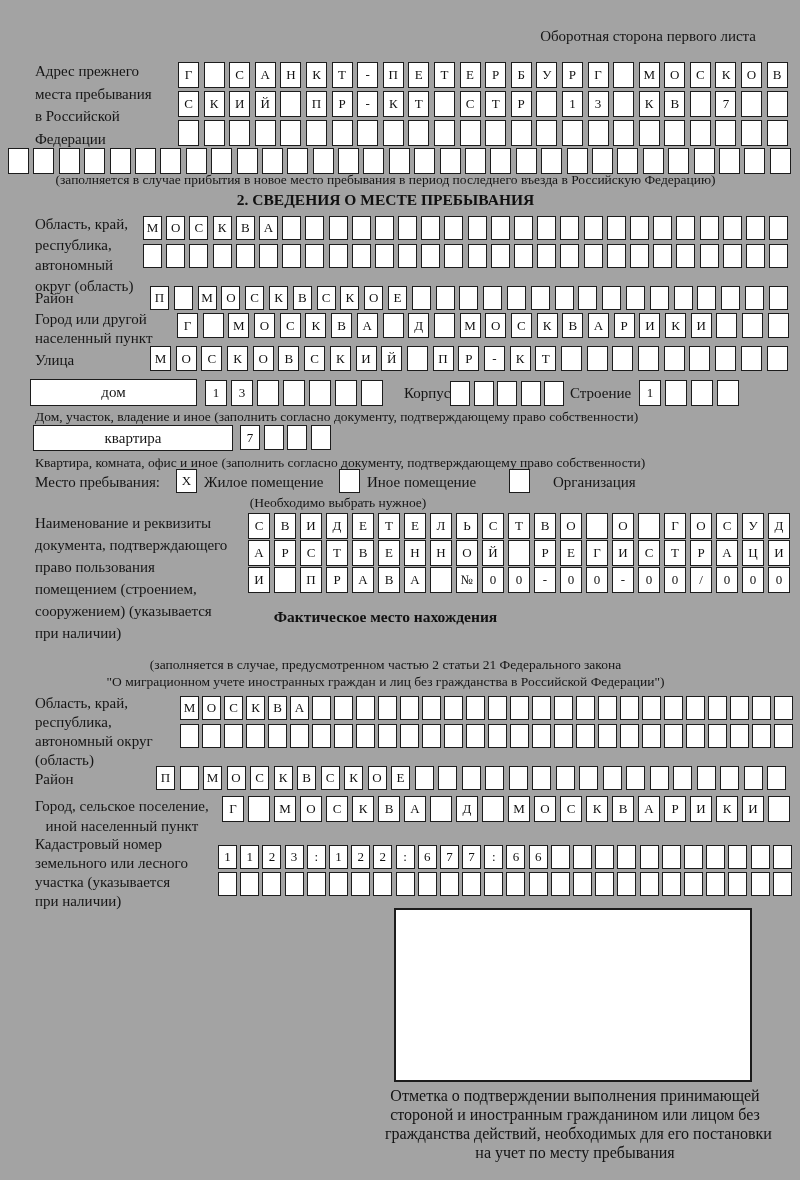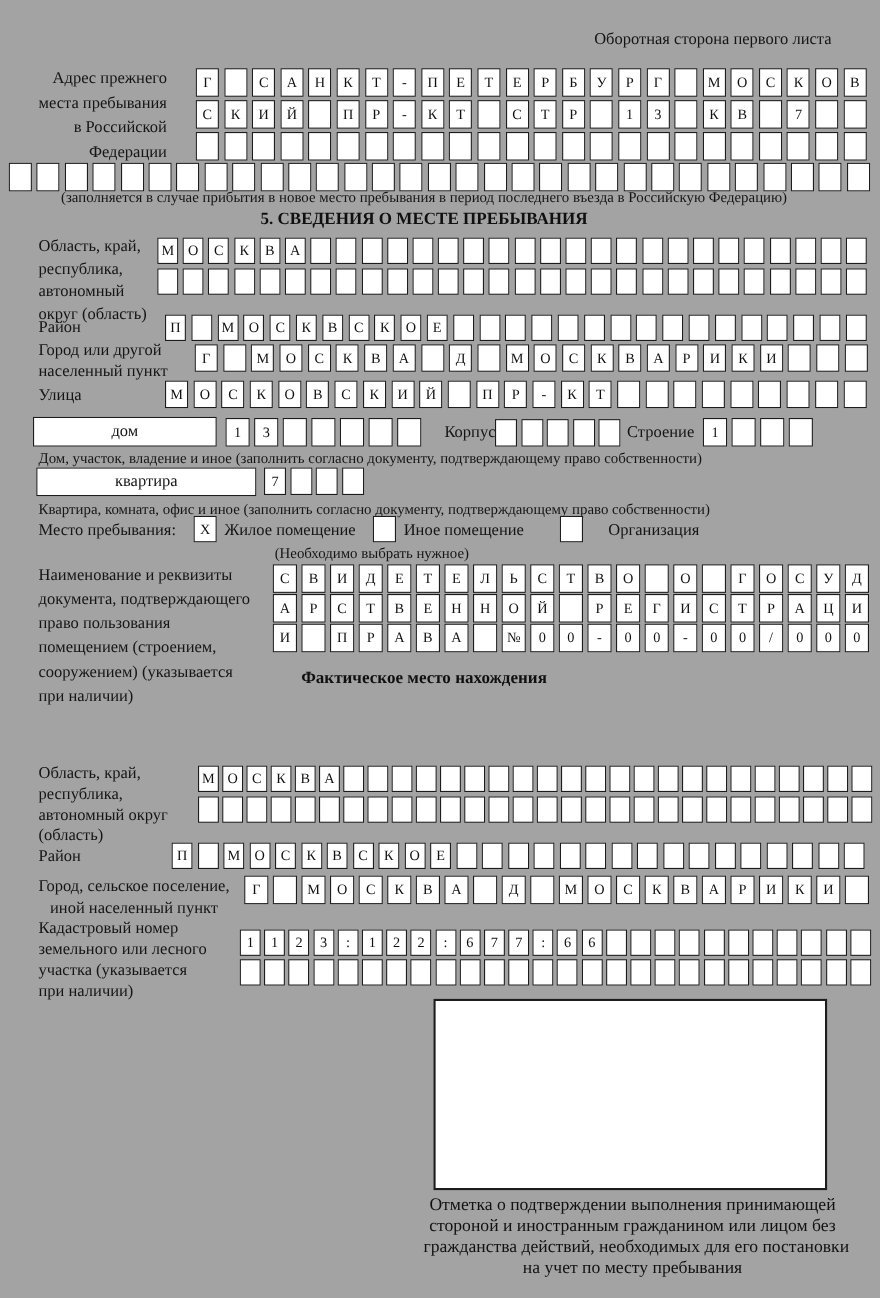--- a/index.html
+++ b/index.html
@@ -46,21 +46,21 @@
   }
   .lline{white-space:nowrap;}
 </style>
 </head>
 <body>
 
 <div id="page">
 
   <div class="abs lbl" style="top:25px;right:44px;">Оборотная сторона первого листа</div>
 
-  <div class="abs lbl" style="left:35px;top:60px;line-height:22.5px;text-align:right;">
+  <div class="abs lbl" style="left:35px;top:60px;line-height:22.5px;">
       <div class="lline">Адрес прежнего</div>
       <div class="lline">места пребывания</div>
       <div class="lline">в Российской</div>
       <div class="lline">Федерации</div>
     </div>
   <div class="row r-top" style="left:178px;top:62px;">
       <span class="cell">Г</span>
       <span class="cell"></span>
       <span class="cell">С</span>
       <span class="cell">А</span>
@@ -165,21 +165,21 @@
       <span class="cell"></span>
       <span class="cell"></span>
       <span class="cell"></span>
       <span class="cell"></span>
       <span class="cell"></span>
       <span class="cell"></span>
       <span class="cell"></span>
     </div>
   <div class="abs cap center" style="top:172px;">(заполняется в случае прибытия в новое место пребывания в период последнего въезда в Российскую Федерацию)</div>
 
-  <div class="abs ttl center" style="top:191px;">5. СВЕДЕНИЯ О МЕСТЕ ПРЕБЫВАНИЯ</div>
+  <div class="abs ttl center" style="top:191px;">2. СВЕДЕНИЯ О МЕСТЕ ПРЕБЫВАНИЯ</div>
 
   <div class="abs lbl" style="left:35px;top:214px;line-height:20.5px;">
       <div class="lline">Область, край,</div>
       <div class="lline">республика,</div>
       <div class="lline">автономный</div>
       <div class="lline">округ (область)</div>
     </div>
   <div class="row r-md" style="left:143px;top:216px;">
       <span class="cell">М</span>
       <span class="cell">О</span>
@@ -449,20 +449,24 @@
       <span class="cell">-</span>
       <span class="cell">0</span>
       <span class="cell">0</span>
       <span class="cell">/</span>
       <span class="cell">0</span>
       <span class="cell">0</span>
       <span class="cell">0</span>
     </div>
 
   <div class="abs ttl center" style="top:608px;">Фактическое место нахождения</div>
+  <div class="abs cap center" style="top:657px;line-height:16.5px;">
+      <div class="lline">(заполняется в случае, предусмотренном частью 2 статьи 21 Федерального закона</div>
+      <div class="lline">"О миграционном учете иностранных граждан и лиц без гражданства в Российской Федерации")</div>
+    </div>
 
   <div class="abs lbl" style="left:35px;top:694px;line-height:19px;">
       <div class="lline">Область, край,</div>
       <div class="lline">республика,</div>
       <div class="lline">автономный округ</div>
       <div class="lline">(область)</div>
     </div>
   <div class="row r-freg" style="left:180px;top:696px;">
       <span class="cell">М</span>
       <span class="cell">О</span>

